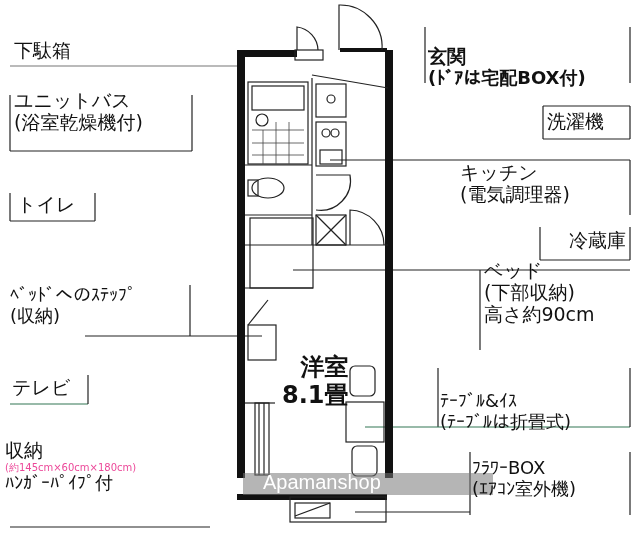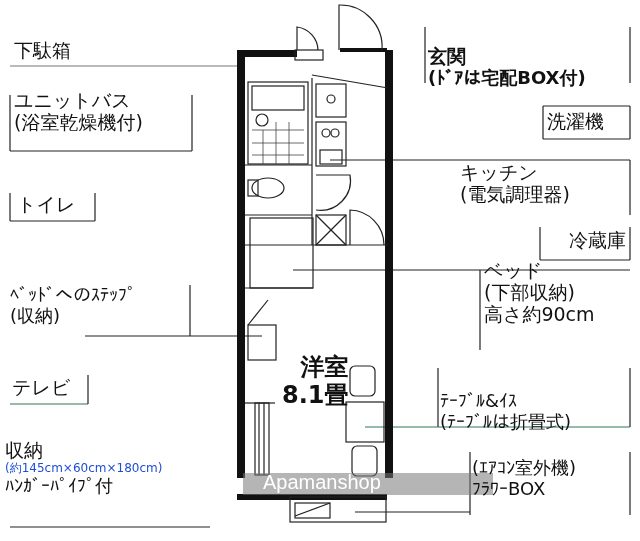--- a/index.html
+++ b/index.html
@@ -1,20 +1,20 @@
 <!DOCTYPE html>
 <html><head>
 <meta charset="utf-8">
 <style>
   html,body{margin:0;padding:0;background:#fff;}
   body{width:640px;height:541px;position:relative;overflow:hidden;font-family:"DejaVu Sans",sans-serif;color:#111;}
   .lbl{position:absolute;text-align:left;line-height:1.15;white-space:nowrap;}
   .big{font-size:19px;}
   .mid{font-size:18px;}
-  .sm{font-size:12px;color:#1d4ed8;}
+  .sm{font-size:10px;color:#ec4899;}
   .plan{position:absolute;left:0;top:0;}
   .wm{position:absolute;left:243px;top:473px;width:250px;height:22px;background:rgba(120,120,120,0.55);}
   .wm span{position:absolute;left:20px;top:-2px;font-family:"Liberation Sans",sans-serif;font-size:20px;color:#fff;letter-spacing:0px;}
   .room{position:absolute;font-size:24px;text-align:right;line-height:1.15;font-weight:bold;}
 </style>
 </head>
 <body>
 
 <svg class="plan" width="640" height="541" viewBox="0 0 640 541">
   <g stroke="#222" fill="none" stroke-width="1.2">
@@ -159,15 +159,15 @@
 <div class="lbl big" style="left:484px;top:260px;width:146px;">
   <div>ベッド</div>
   <div>(下部収納)</div>
   <div>高さ約90cm</div>
 </div>
 <div class="lbl mid" style="left:440px;top:375px;width:190px;margin-top:16px;">
   <div>ﾃｰﾌﾞﾙ&amp;ｲｽ</div>
   <div>(ﾃｰﾌﾞﾙは折畳式)</div>
 </div>
 <div class="lbl mid" style="left:472px;top:458px;width:156px;">
+  <div>ﾌﾗﾜｰBOX</div>
   <div>(ｴｱｺﾝ室外機)</div>
-  <div>ﾌﾗﾜｰBOX</div>
 </div>
 
 </body></html>

